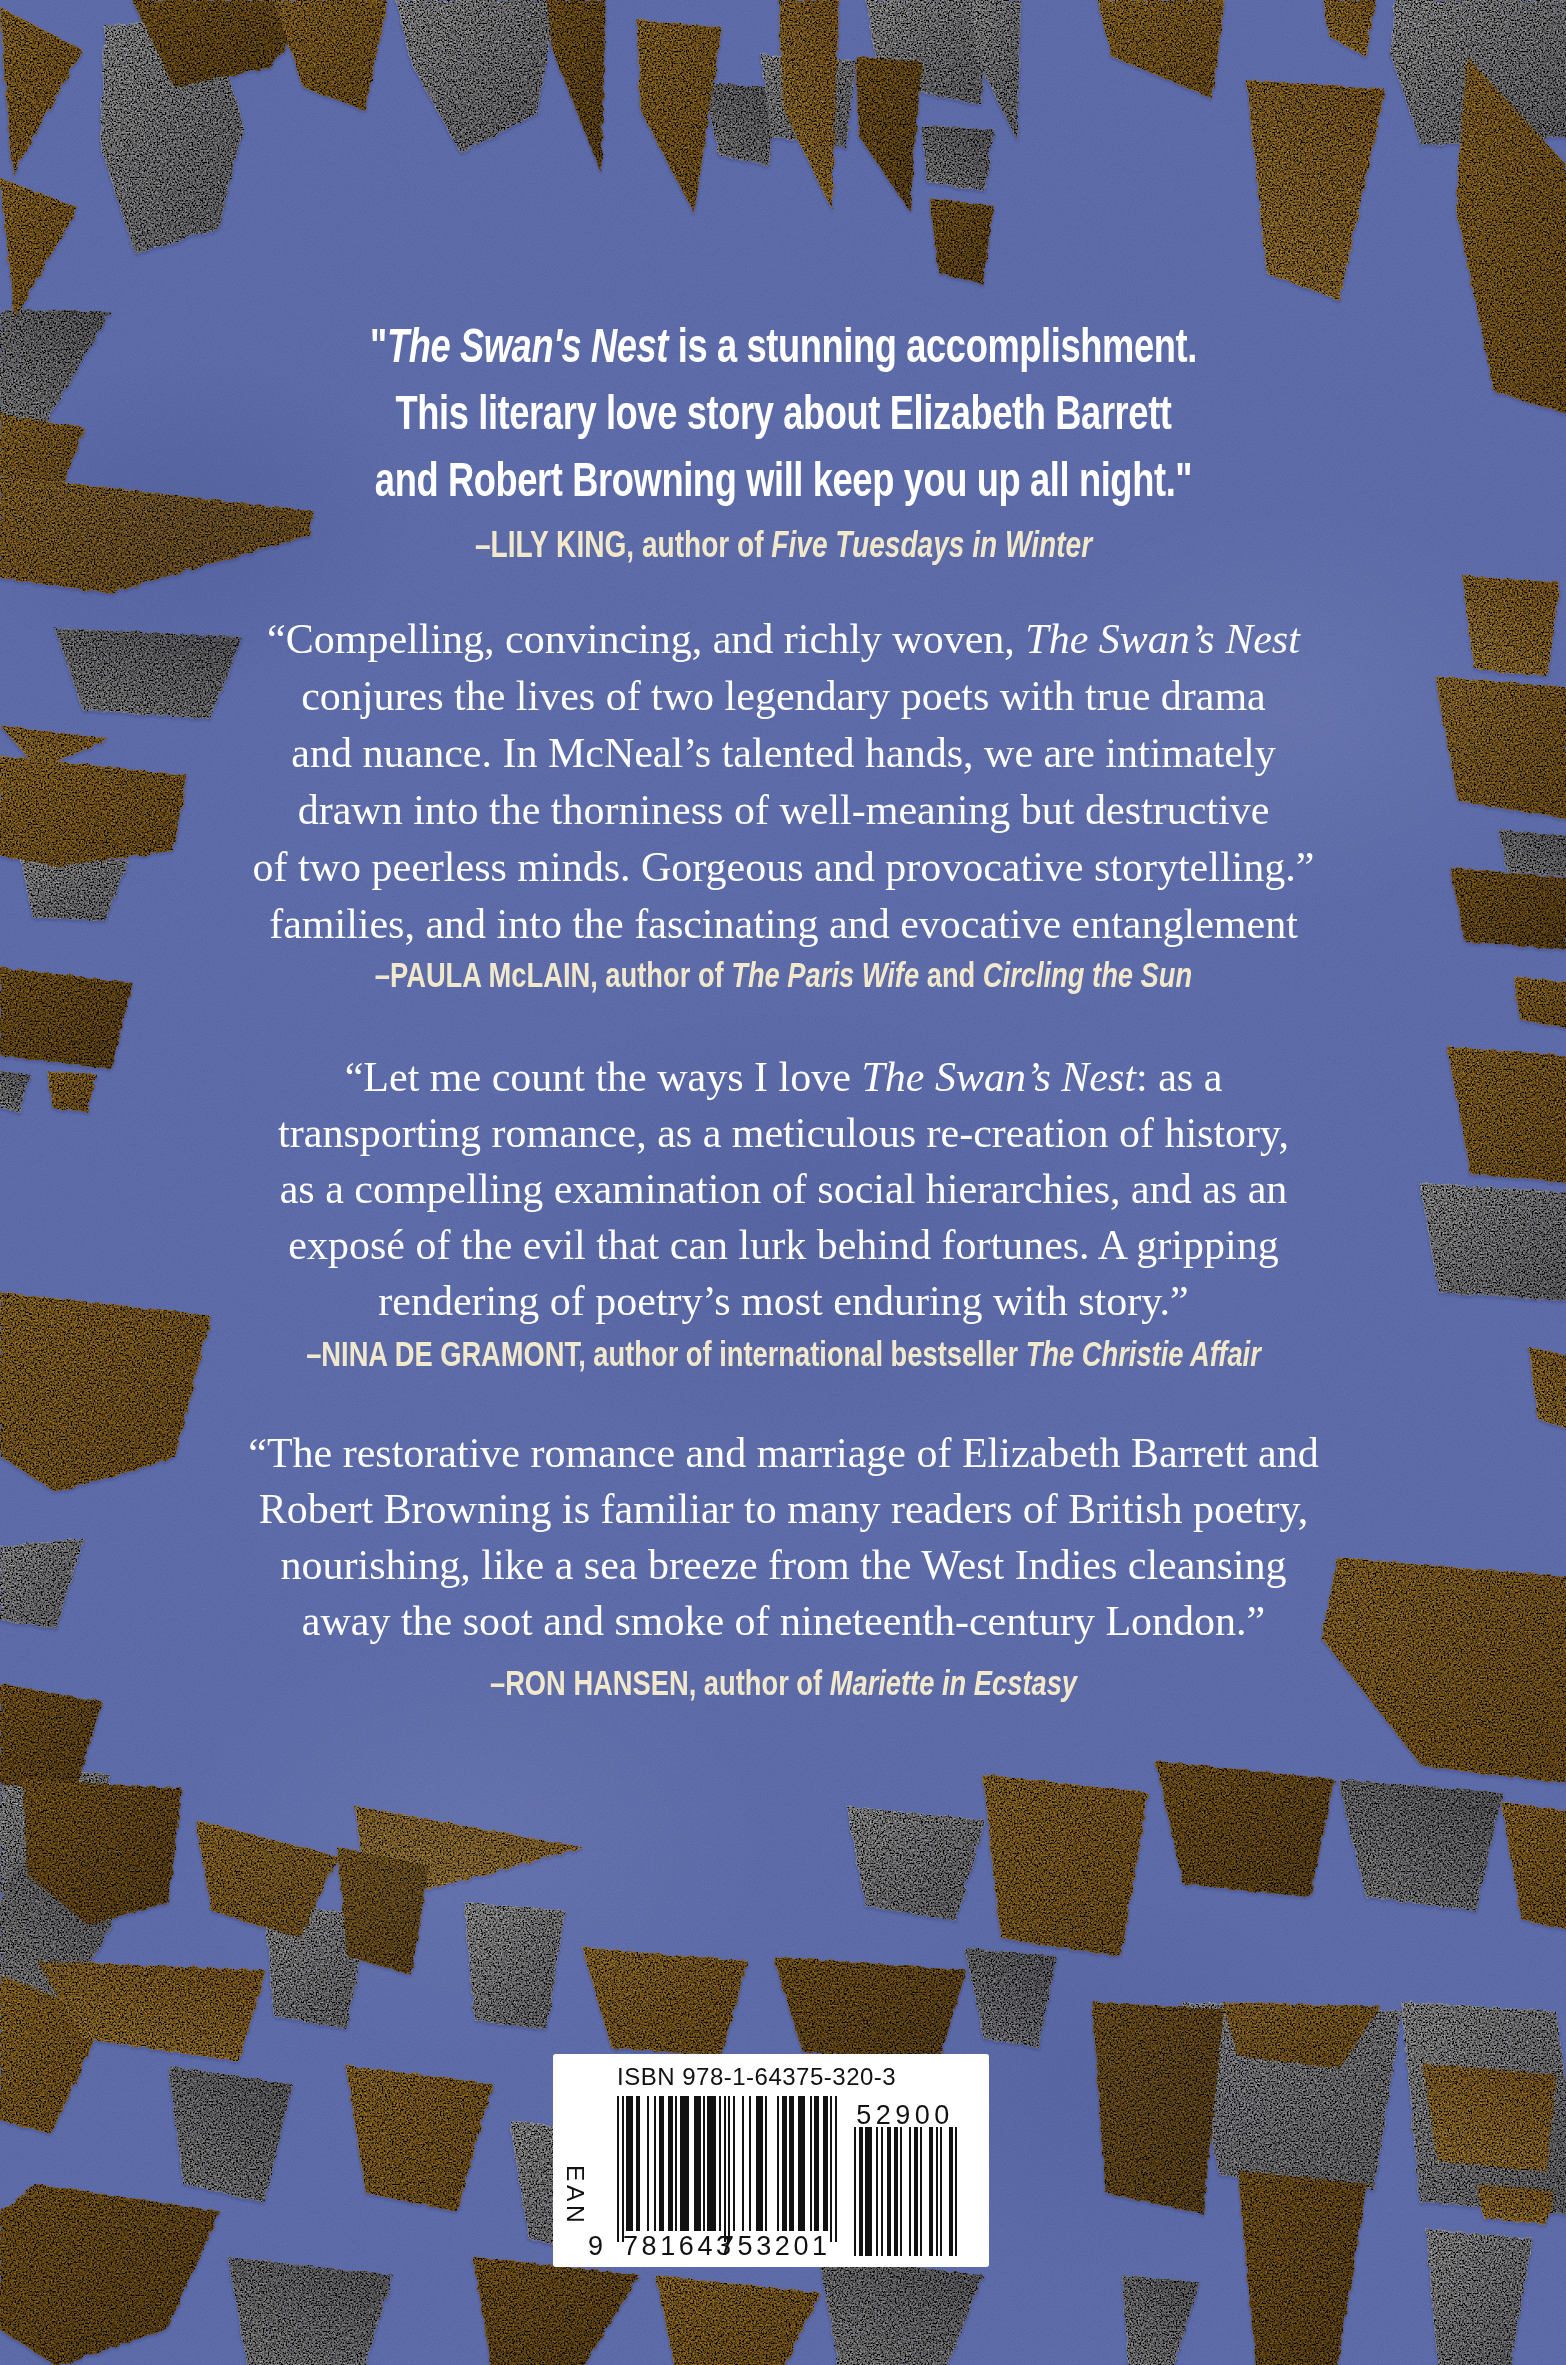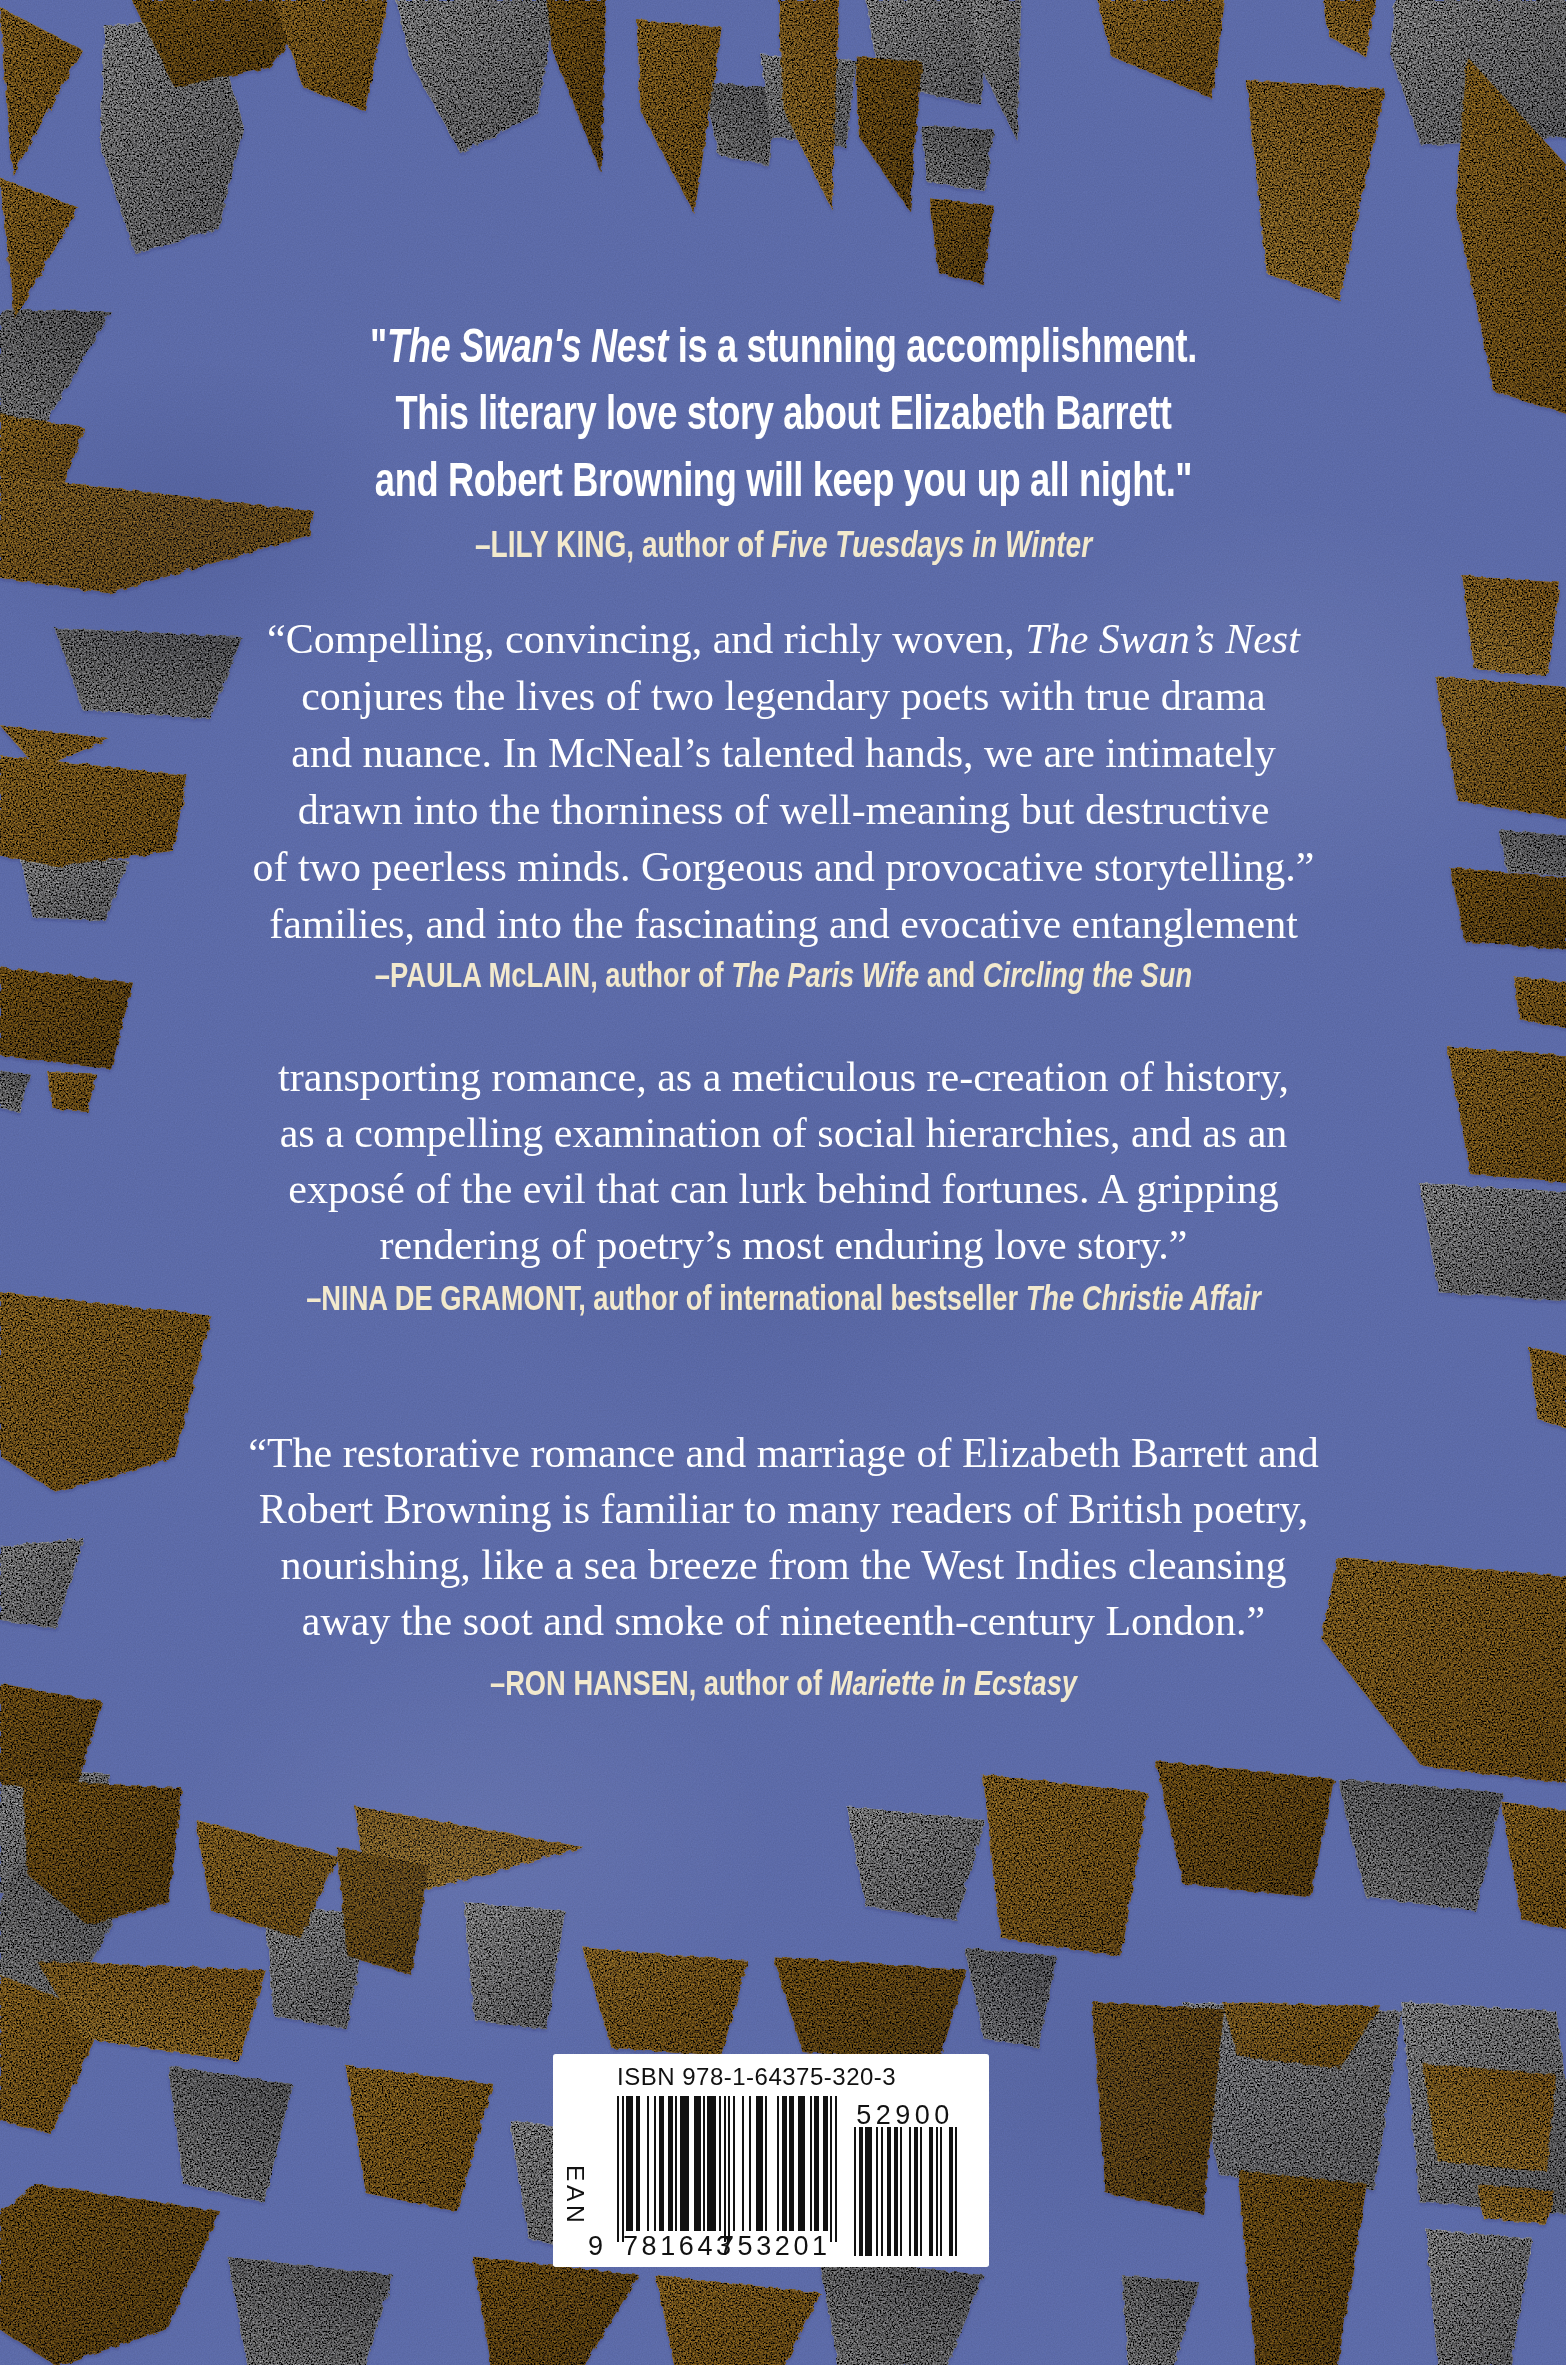--- a/index.html
+++ b/index.html
@@ -225,24 +225,25 @@
           <div class="line"><span>conjures the lives of two legendary poets with true drama</span></div>
           <div class="line"><span>and nuance. In McNeal’s talented hands, we are intimately</span></div>
           <div class="line"><span>drawn into the thorniness of well-meaning but destructive</span></div>
           <div class="line"><span>of two peerless minds. Gorgeous and provocative storytelling.”</span></div>
           <div class="line"><span>families, and into the fascinating and evocative entanglement</span></div>
         </div>
       <div class="attr"><span>–PAULA McLAIN, author of </span><span class="it">The Paris Wife</span><span> and </span><span class="it">Circling the Sun</span></div>
     </section>
     <section class="blurb b3">
       <div class="q-body serif">
+          <div class="line"><span>“Let me count the ways I love </span><span class="it">The Swan’s Nest</span><span>: as a</span></div>
           <div class="line"><span>transporting romance, as a meticulous re-creation of history,</span></div>
           <div class="line"><span>as a compelling examination of social hierarchies, and as an</span></div>
           <div class="line"><span>exposé of the evil that can lurk behind fortunes. A gripping</span></div>
-          <div class="line"><span>rendering of poetry’s most enduring love story.”</span></div>
+          <div class="line"><span>rendering of poetry’s most enduring with story.”</span></div>
         </div>
       <div class="attr"><span>–NINA DE GRAMONT, author of international bestseller </span><span class="it">The Christie Affair</span></div>
     </section>
     <section class="blurb b4">
       <div class="q-body serif">
           <div class="line"><span>“The restorative romance and marriage of Elizabeth Barrett and</span></div>
           <div class="line"><span>Robert Browning is familiar to many readers of British poetry,</span></div>
           <div class="line"><span>nourishing, like a sea breeze from the West Indies cleansing</span></div>
           <div class="line"><span>away the soot and smoke of nineteenth-century London.”</span></div>
         </div>

